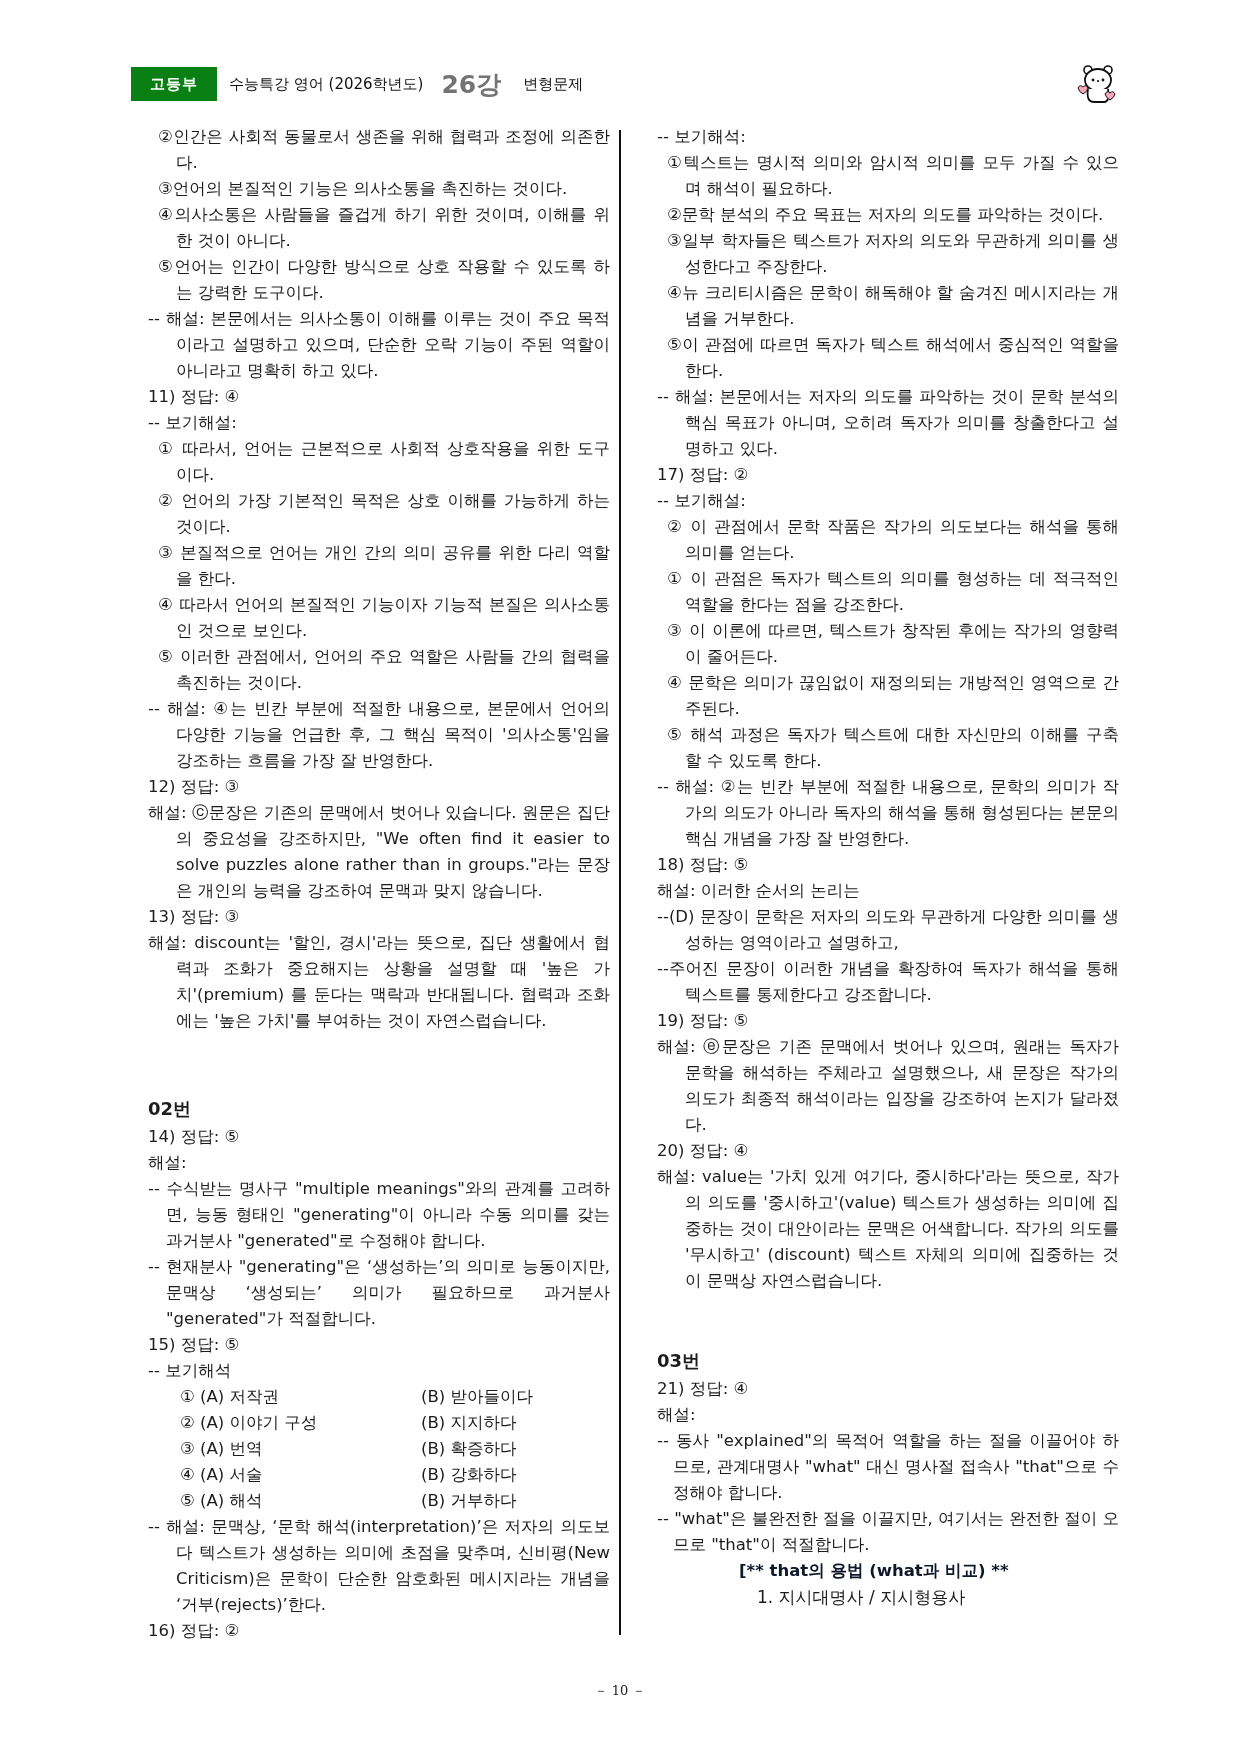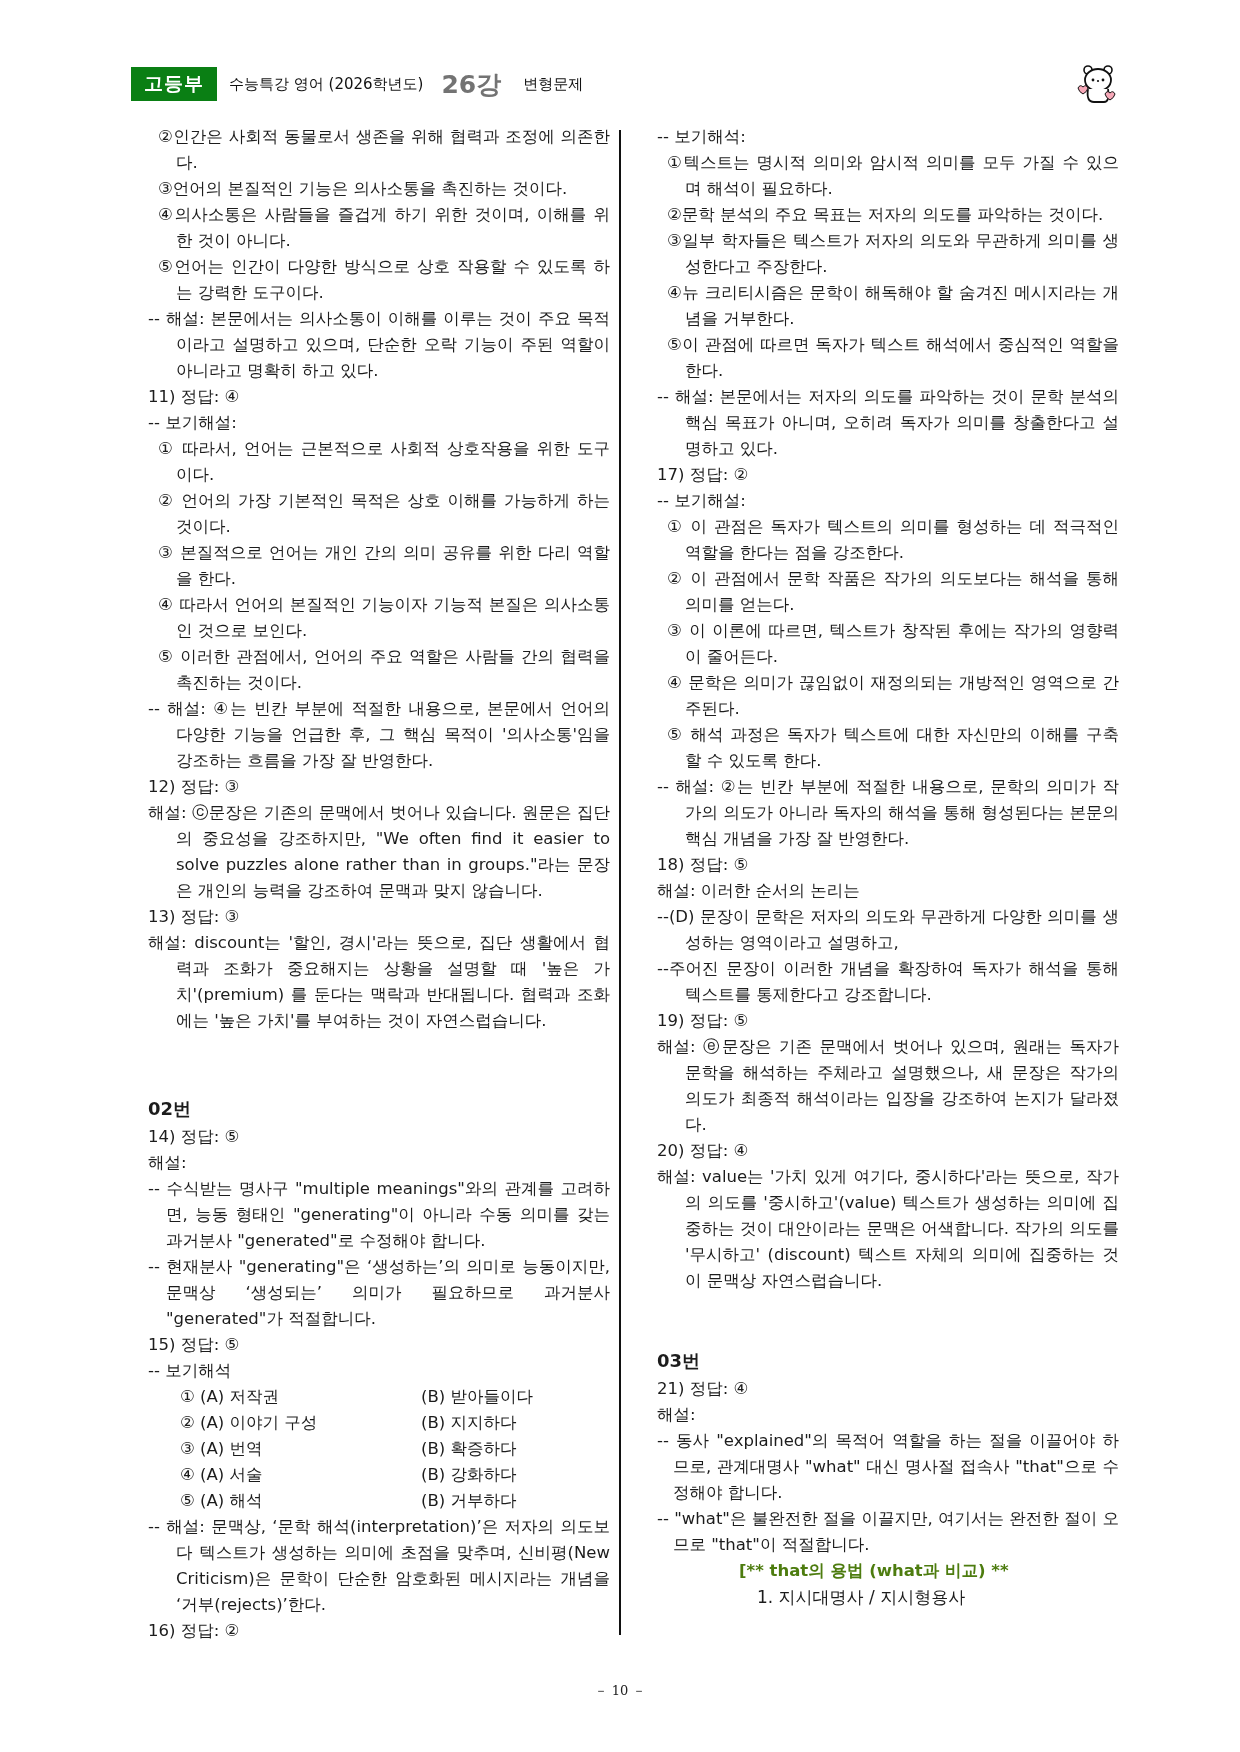--- a/index.html
+++ b/index.html
@@ -3,21 +3,21 @@
 <meta charset="utf-8">
 <style>
   html, body { margin: 0; padding: 0; background: #ffffff; }
   body {
     width: 1240px; height: 1752px; position: relative; overflow: hidden;
     font-family: "DejaVu Sans", "Liberation Sans", sans-serif;
     color: #1a1a1a;
   }
   .header { position: absolute; left: 131px; top: 67px; height: 34px; display: flex; align-items: center; }
   .badge {
-    background: #0a7f14; color: #fff; font-size: 19px; font-weight: bold;
+    background: #0a7f14; color: #fff; font-size: 15px; font-weight: bold;
     width: 86px; height: 34px; display: flex; align-items: center; justify-content: center;
     letter-spacing: 1px;
   }
   .h-title { margin-left: 12px; font-size: 15px; color: #111; }
   .h-lesson { margin-left: 18px; font-size: 25px; font-weight: bold; color: #737373; }
   .h-type { margin-left: 22px; font-size: 15px; color: #111; }
   .mascot { position: absolute; left: 1072px; top: 58px; width: 48px; height: 48px; }
 
   .col { position: absolute; top: 124px; font-size: 16.5px; line-height: 26px; color: #1c1c1c; }
   .col.left { left: 148px; width: 462px; }
@@ -26,21 +26,21 @@
 
   .ln { display: block; text-align: justify; text-align-last: left; }
   .hang { padding-left: 28px; text-indent: -28px; }
   .hang-dash { padding-left: 28px; text-indent: -28px; }
   .item { padding-left: 28px; text-indent: -18px; }
   .sec-title { font-size: 18px; font-weight: bold; margin-top: 60px; line-height: 30px; }
   .sec-title.r { margin-top: 52px; }
   .opt-table { padding-left: 32px; }
   .opt-row { display: flex; line-height: 26px; gap: 45px; }
   .opt-a { width: 196px; }
-  .blue-note { color: #4d7c0f; font-weight: bold; padding-left: 82px; }
+  .blue-note { color: #0f172a; font-weight: bold; padding-left: 82px; }
   .sub-note { padding-left: 100px; font-size: 17px; }
   .footer { position: absolute; top: 1682px; left: 0; width: 1240px; text-align: center;
     font-family: "DejaVu Serif", "Liberation Serif", serif; font-size: 13px; color: #222; }
 </style>
 </head>
 <body>
 
 <div class="header">
   <div class="badge">고등부</div>
   <span class="h-title">수능특강 영어 (2026학년도)</span>
@@ -124,22 +124,22 @@
   <div class="ln">-- 보기해석:</div>
   <div class="ln item">①텍스트는 명시적 의미와 암시적 의미를 모두 가질 수 있으며 해석이 필요하다.</div>
   <div class="ln item">②문학 분석의 주요 목표는 저자의 의도를 파악하는 것이다.</div>
   <div class="ln item">③일부 학자들은 텍스트가 저자의 의도와 무관하게 의미를 생성한다고 주장한다.</div>
   <div class="ln item">④뉴 크리티시즘은 문학이 해독해야 할 숨겨진 메시지라는 개념을 거부한다.</div>
   <div class="ln item">⑤이 관점에 따르면 독자가 텍스트 해석에서 중심적인 역할을 한다.</div>
   <div class="ln hang-dash">-- 해설: 본문에서는 저자의 의도를 파악하는 것이 문학 분석의 핵심 목표가 아니며, 오히려 독자가 의미를 창출한다고 설명하고 있다.</div>
 
   <div class="ln">17) 정답: ②</div>
   <div class="ln">-- 보기해설:</div>
+  <div class="ln item">② 이 관점에서 문학 작품은 작가의 의도보다는 해석을 통해 의미를 얻는다.</div>
   <div class="ln item">① 이 관점은 독자가 텍스트의 의미를 형성하는 데 적극적인 역할을 한다는 점을 강조한다.</div>
-  <div class="ln item">② 이 관점에서 문학 작품은 작가의 의도보다는 해석을 통해 의미를 얻는다.</div>
   <div class="ln item">③ 이 이론에 따르면, 텍스트가 창작된 후에는 작가의 영향력이 줄어든다.</div>
   <div class="ln item">④ 문학은 의미가 끊임없이 재정의되는 개방적인 영역으로 간주된다.</div>
   <div class="ln item">⑤ 해석 과정은 독자가 텍스트에 대한 자신만의 이해를 구축할 수 있도록 한다.</div>
   <div class="ln hang-dash">-- 해설: ②는 빈칸 부분에 적절한 내용으로, 문학의 의미가 작가의 의도가 아니라 독자의 해석을 통해 형성된다는 본문의 핵심 개념을 가장 잘 반영한다.</div>
 
   <div class="ln">18) 정답: ⑤</div>
   <div class="ln">해설: 이러한 순서의 논리는</div>
   <div class="ln hang">--(D) 문장이 문학은 저자의 의도와 무관하게 다양한 의미를 생성하는 영역이라고 설명하고,</div>
   <div class="ln hang">--주어진 문장이 이러한 개념을 확장하여 독자가 해석을 통해 텍스트를 통제한다고 강조합니다.</div>
 

